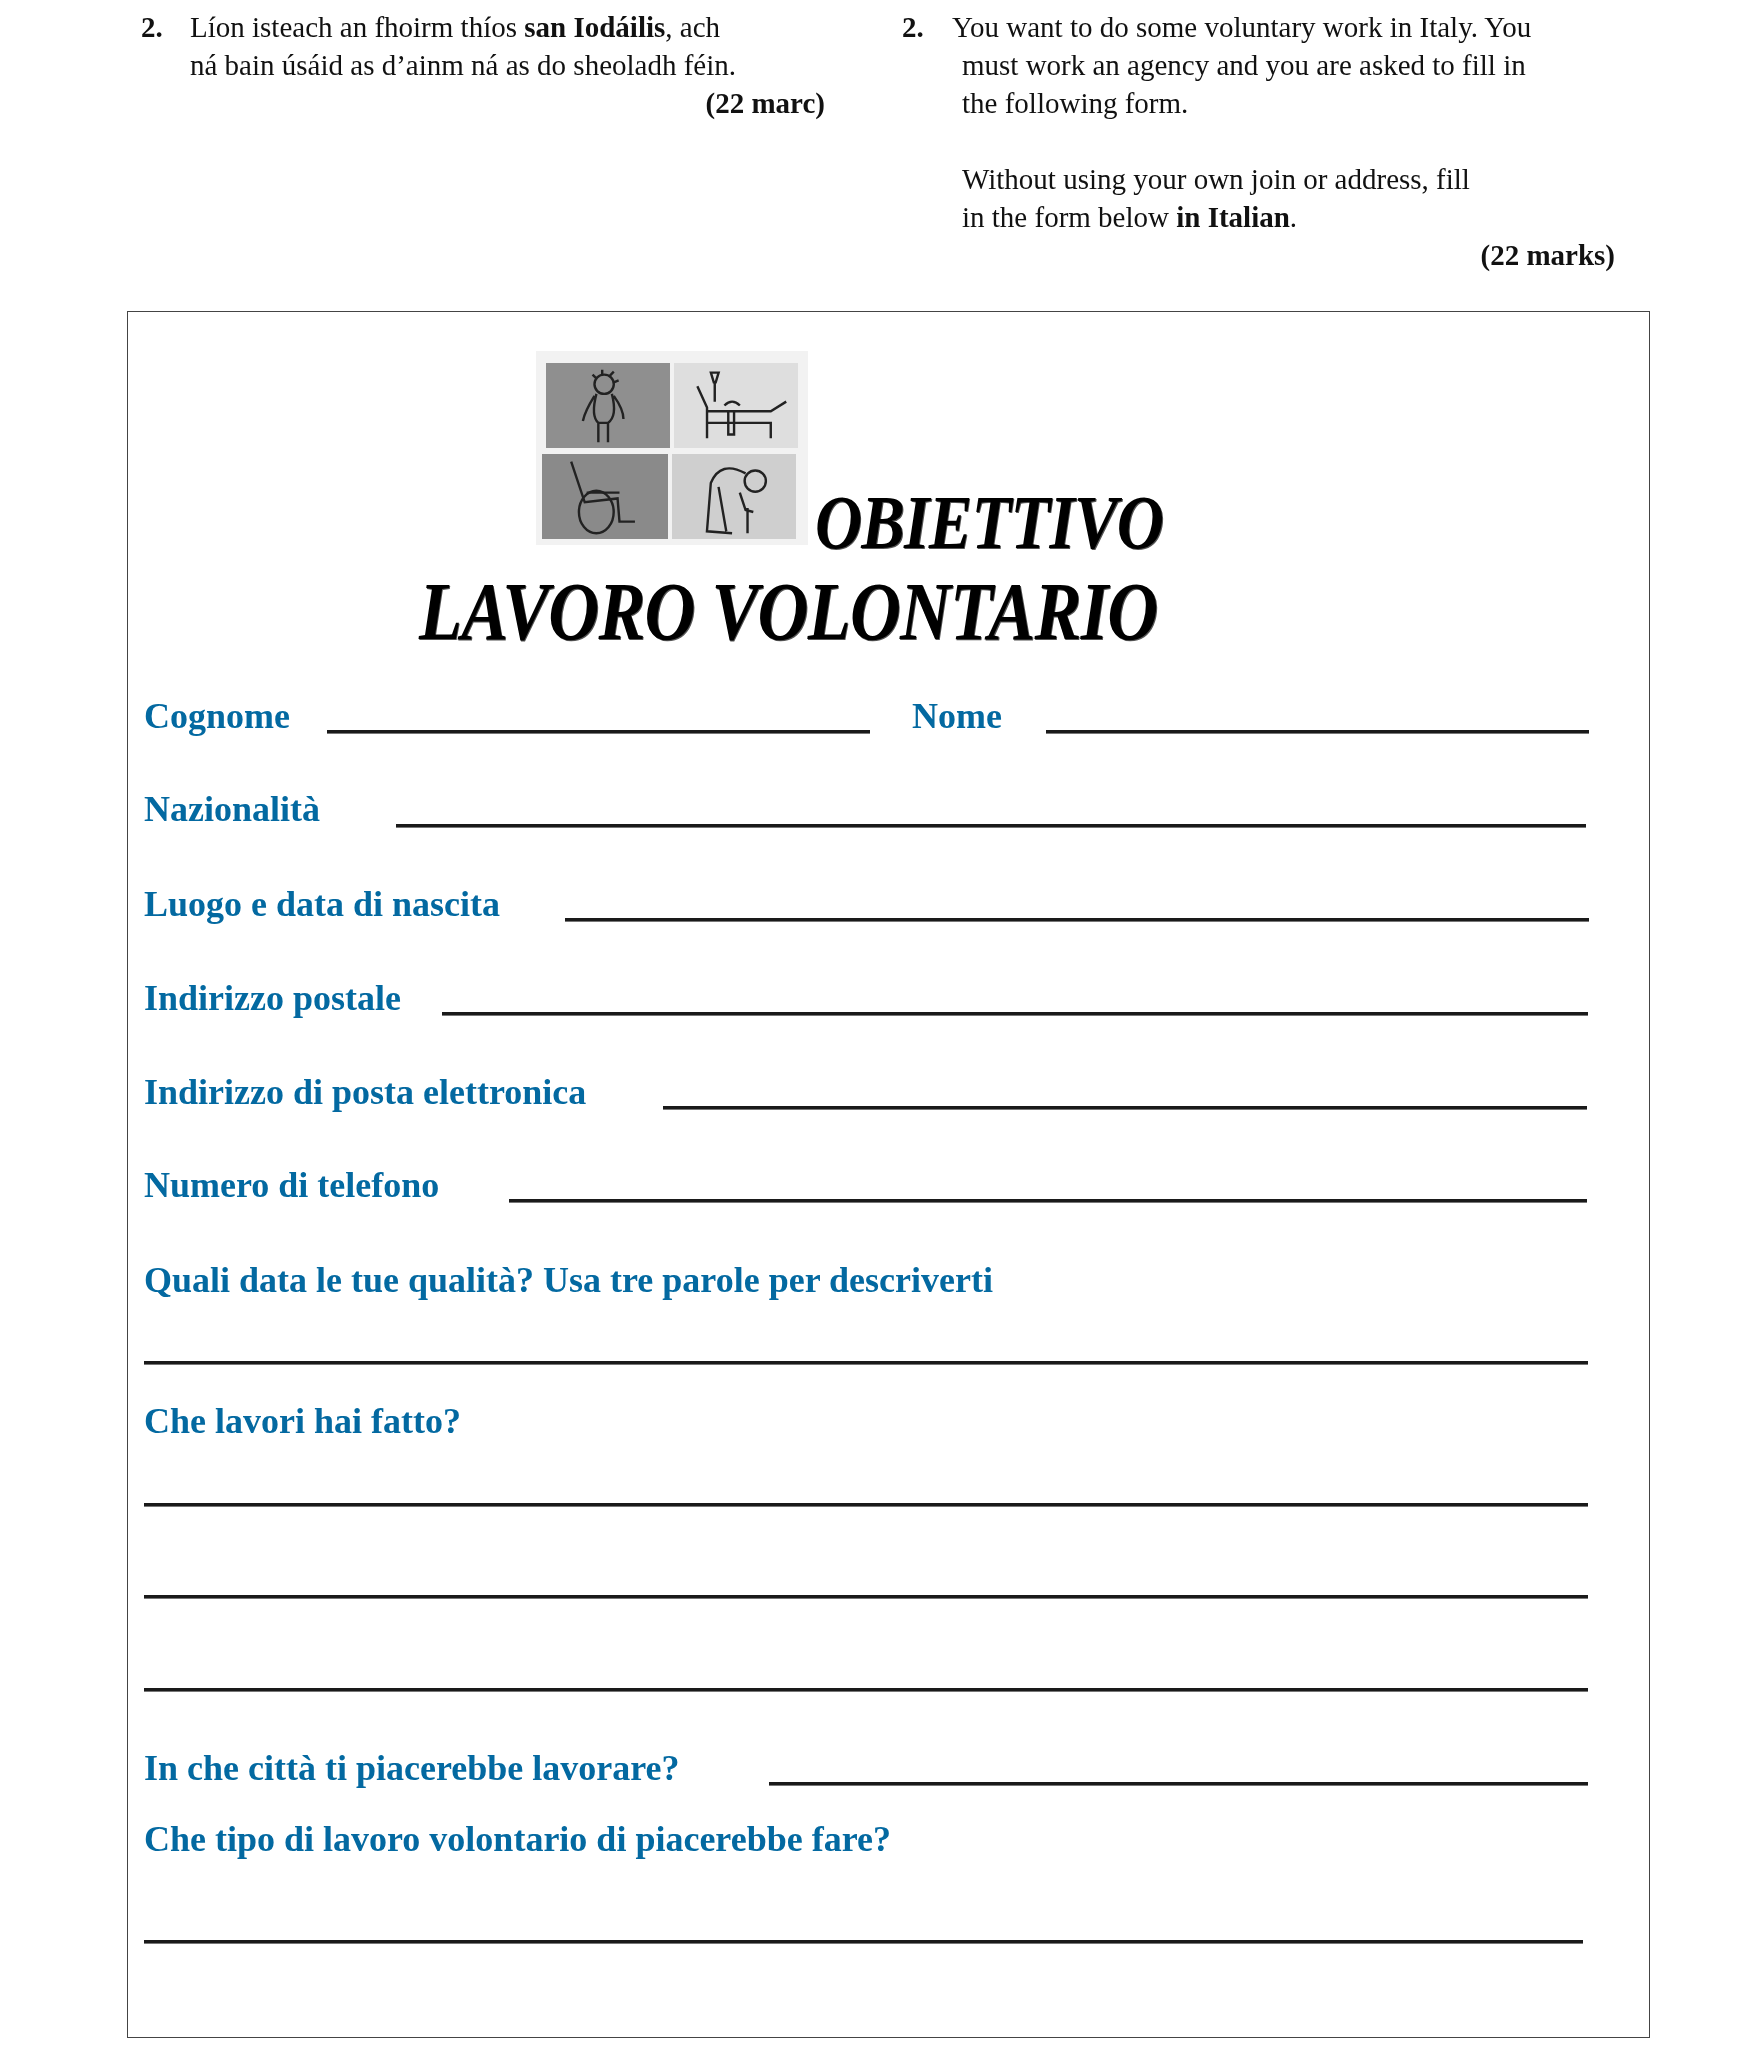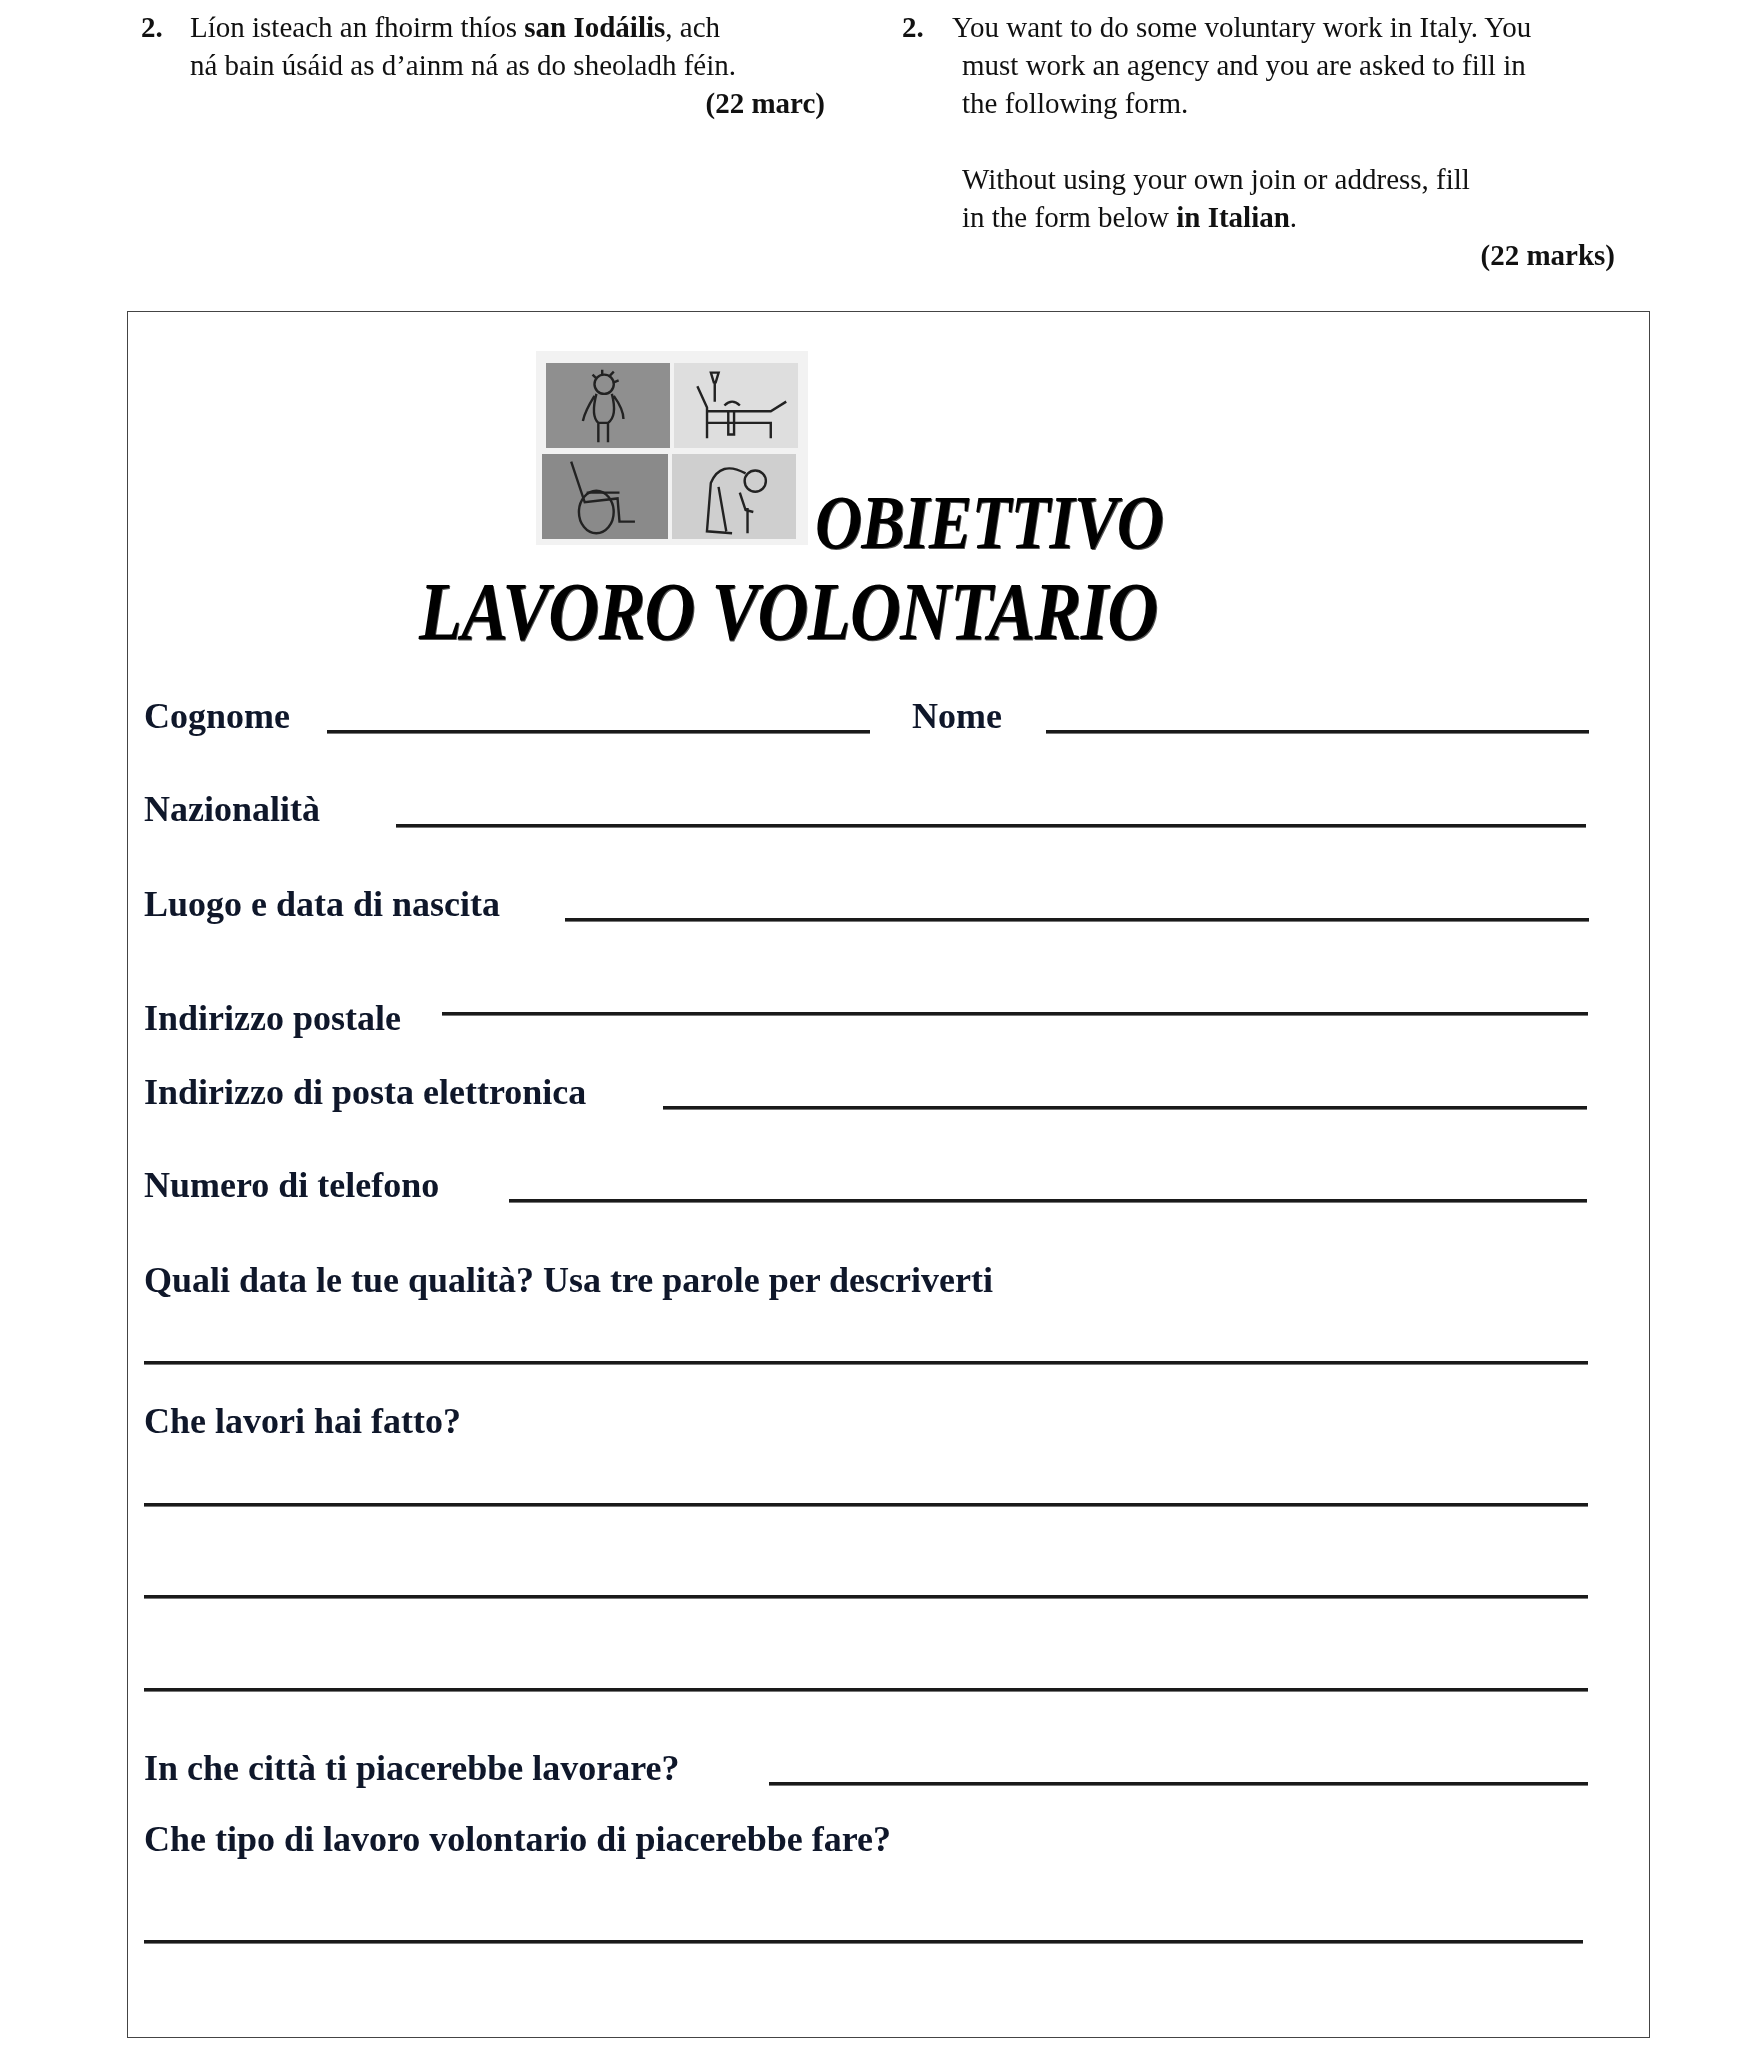--- a/index.html
+++ b/index.html
@@ -45,21 +45,21 @@
     color: #000; letter-spacing: -1px;
     text-shadow: 1px 1px 0 #555;
     transform: scaleX(0.86); transform-origin: left top;
   }
   .title1 { left: 815px; top: 479px; font-size: 76px; line-height: 87px; }
   .title2 { left: 419px; top: 565px; font-size: 82px; line-height: 93px; }
 
   
   .row {
     position: absolute; left: 144px; font-size: 36px; line-height: 43px;
-    font-weight: bold; color: #0f172a;
+    font-weight: bold; color: #0369a1;
   }
   .row .lbl { white-space: nowrap; }
   .rule {
     position: absolute; height: 2.9px; background: #1a1a1a;
     border-bottom: 1px solid #777;
   }
   input.line-input {
     position: absolute; background: transparent; border: none; outline: none;
     font-family: "Liberation Serif", serif; font-size: 29px; height: 39px;
     padding: 0 5.8px; box-sizing: border-box;
@@ -143,21 +143,21 @@
 <input class="line-input" style="left: 1046px; top: 693px; width: 543px;" value="">
 
 <div class="row" style="top:788px;"><span class="lbl">Nazionalità</span></div>
 <div class="rule" style="left:396px; top:824px; width:1190px;"></div>
 <input class="line-input" style="left: 396px; top: 787px; width: 1190px;" value="">
 
 <div class="row" style="top:883px;"><span class="lbl">Luogo e data di nascita</span></div>
 <div class="rule" style="left:565px; top:918px; width:1024px;"></div>
 <input class="line-input" style="left: 565px; top: 881px; width: 1024px;" value="">
 
-<div class="row" style="top:997px;"><span class="lbl">Indirizzo postale</span></div>
+<div class="row" style="top:977px;"><span class="lbl">Indirizzo postale</span></div>
 <div class="rule" style="left:442px; top:1012px; width:1146px;"></div>
 <input class="line-input" style="left: 442px; top: 975px; width: 1146px;" value="">
 
 <div class="row" style="top:1071px;"><span class="lbl">Indirizzo di posta elettronica</span></div>
 <div class="rule" style="left:663px; top:1106px; width:924px;"></div>
 <input class="line-input" style="left: 663px; top: 1069px; width: 924px;" value="">
 
 <div class="row" style="top:1164px;"><span class="lbl">Numero di telefono</span></div>
 <div class="rule" style="left:509px; top:1199px; width:1078px;"></div>
 <input class="line-input" style="left: 509px; top: 1163px; width: 1078px;" value="">

